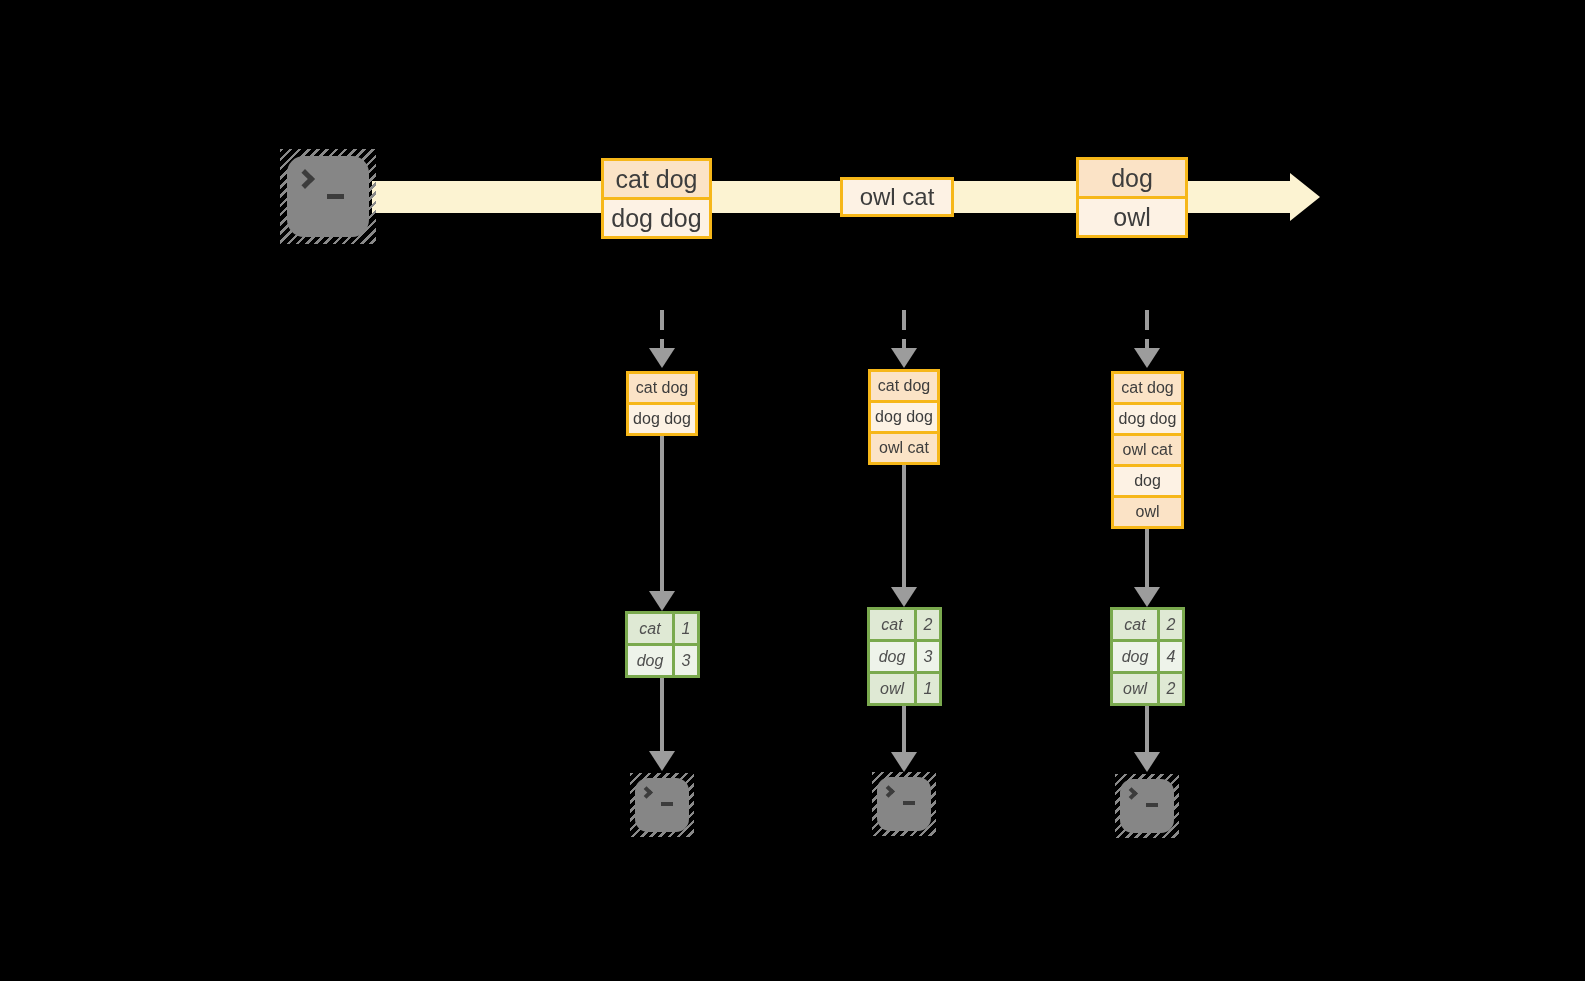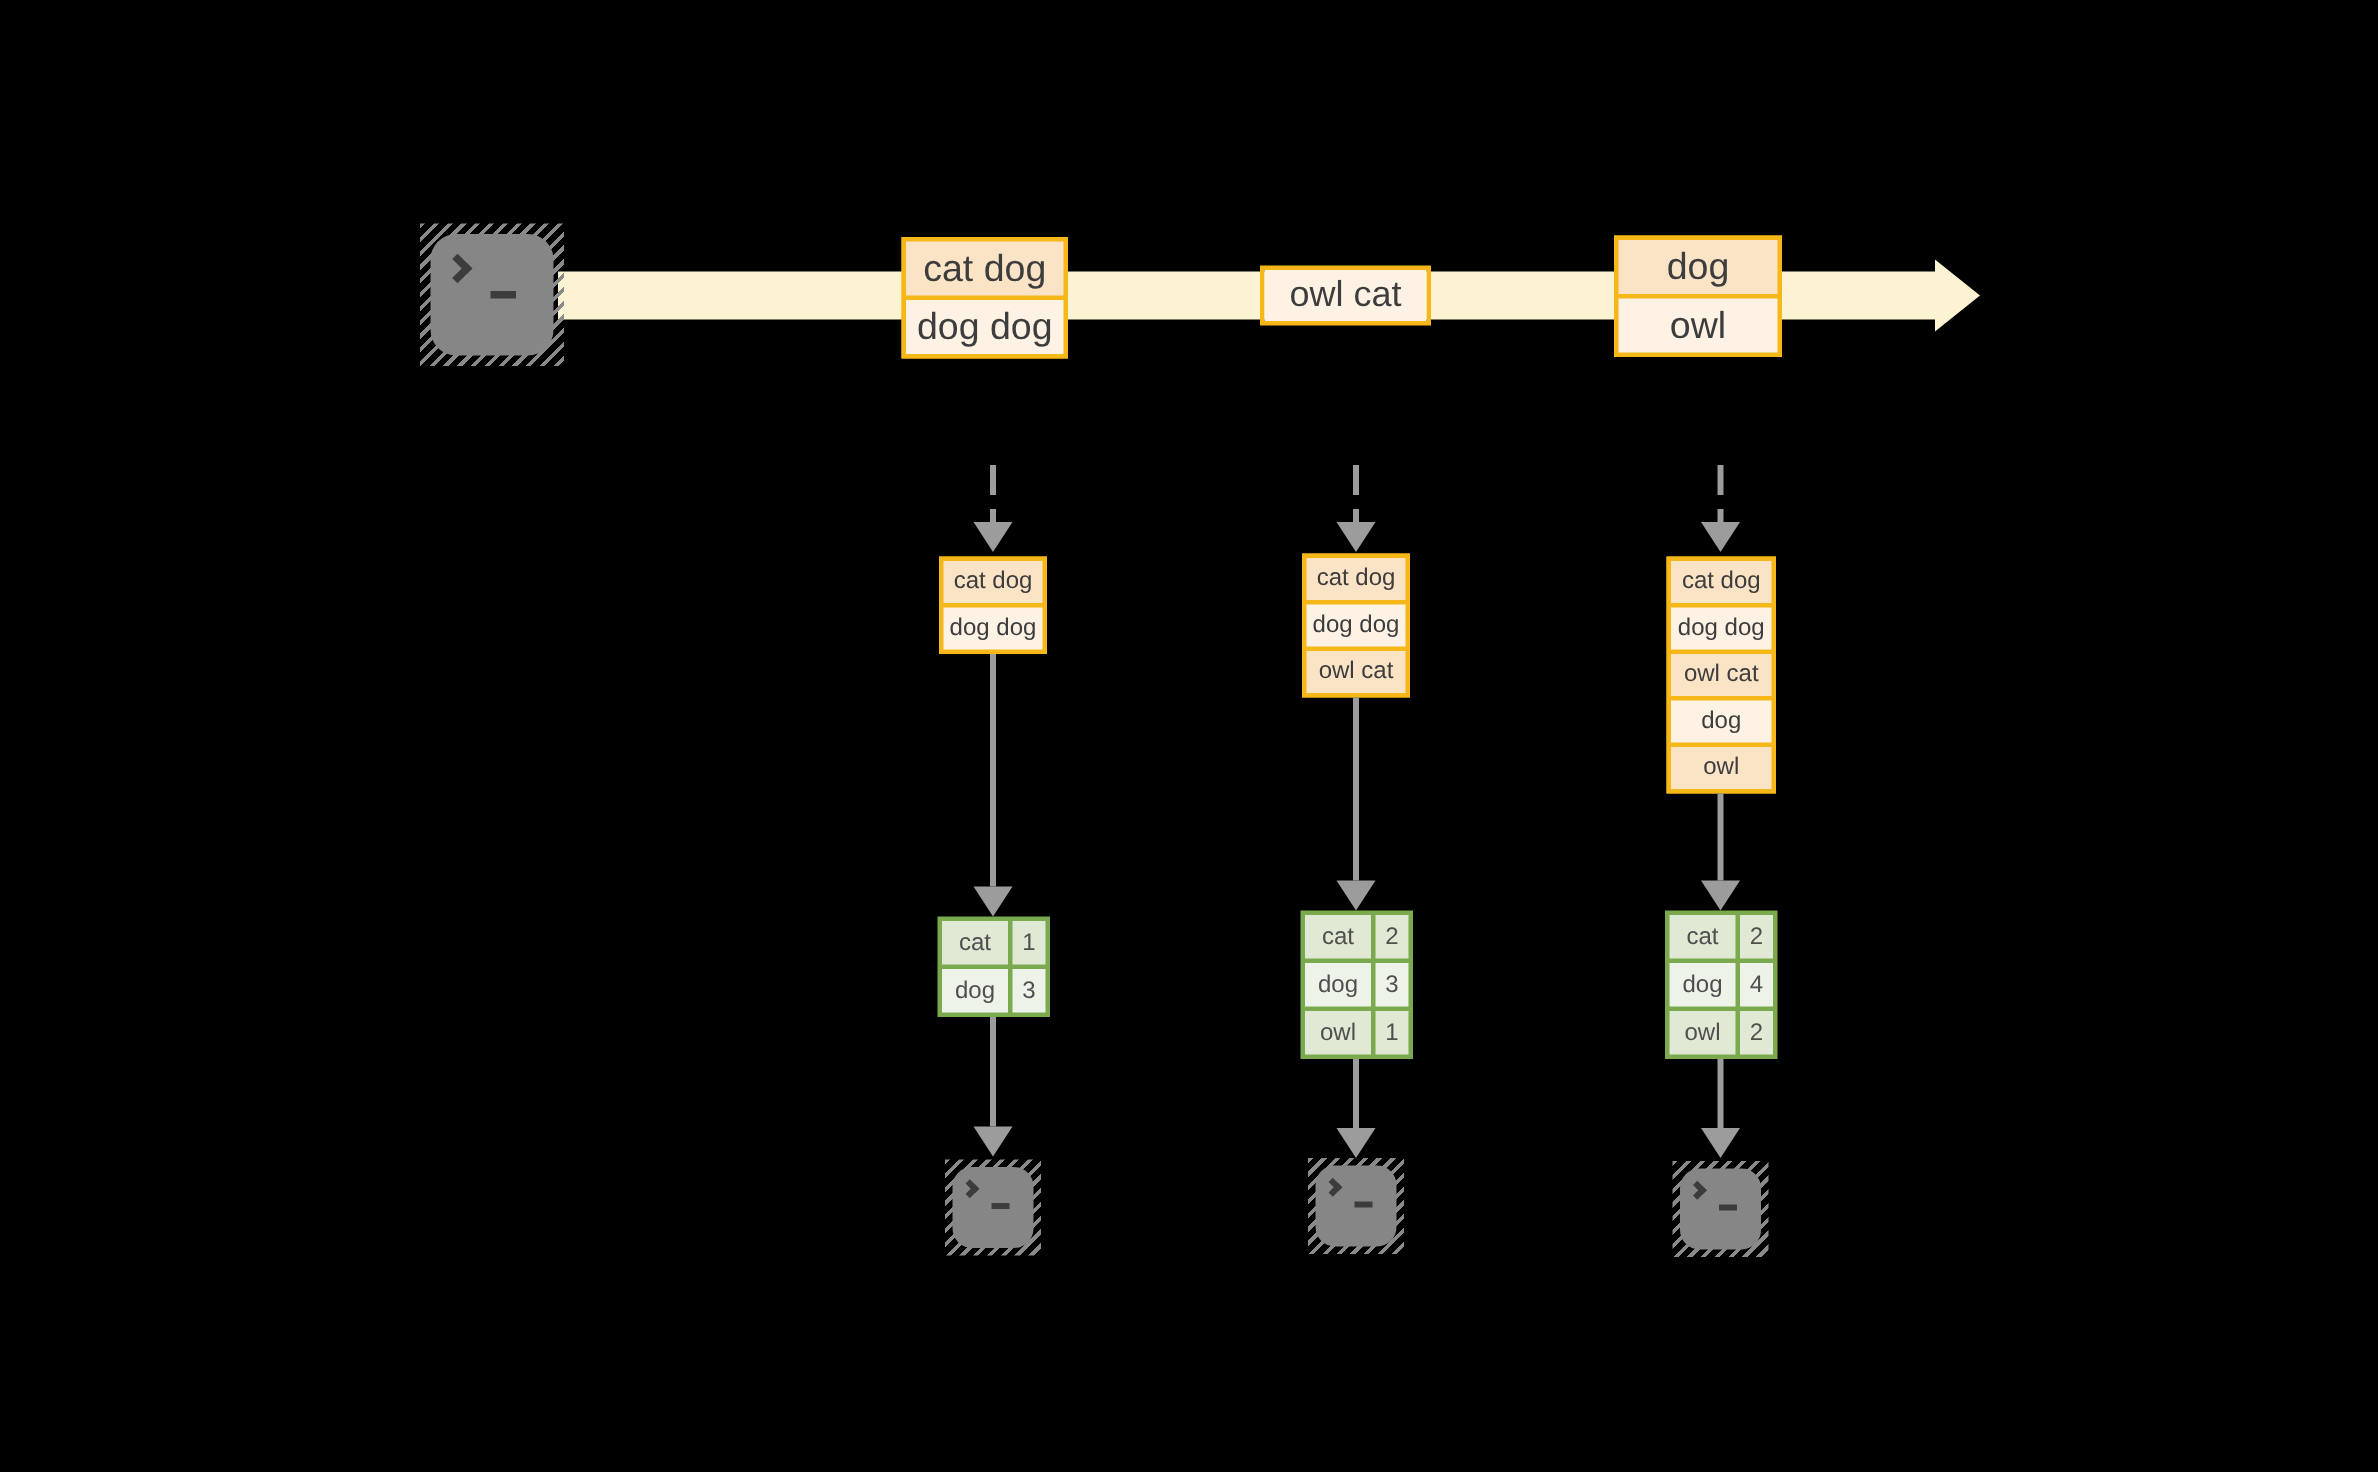--- a/index.html
+++ b/index.html
@@ -15,21 +15,21 @@
   
   .obox { position:absolute; border:3px solid #f6b719; display:flex; flex-direction:column; z-index:5; background:#f6b719; }
   .orow { display:flex; align-items:center; justify-content:center; color:#3d3d3d; width:100%; }
   .orow + .orow { margin-top:3px; }
   .stream-row { height:36px; font-size:25px; }
   .stream-row-s { height:34px; font-size:24px; }
   .state-row { height:28px; font-size:16px; }
   .fill-a { background:#fbe3c6; }
   .fill-b { background:#fdf2e4; }
   
-  .gtable { position:absolute; background:#7aa94e; display:grid; grid-template-columns:44px 22px; gap:3px; padding:3px; z-index:5; }
+  .gtable { position:absolute; background:#7aa94e; display:grid; grid-template-columns:44px 22px; gap:3px; padding:3px; z-index:5;font-style:italic; }
   .gcell { height:29px; display:flex; align-items:center; justify-content:center; font-size:16px; color:#4f4f4f; }
   .g-a { background:#dfe9d4; }
   .g-b { background:#eef3ea; }
   
   .varrow { position:absolute; width:26px; z-index:6; }
   .vline { position:absolute; left:11px; top:0; width:4px; background:#9c9c9c; }
   .vdashline { position:absolute; left:11px; top:0; width:4px;
     background:repeating-linear-gradient(to bottom, #9c9c9c 0 20px, transparent 20px 29px); }
   .vhead { position:absolute; left:0; width:0; height:0;
     border-left:13px solid transparent; border-right:13px solid transparent; border-top:20px solid #9c9c9c; }

